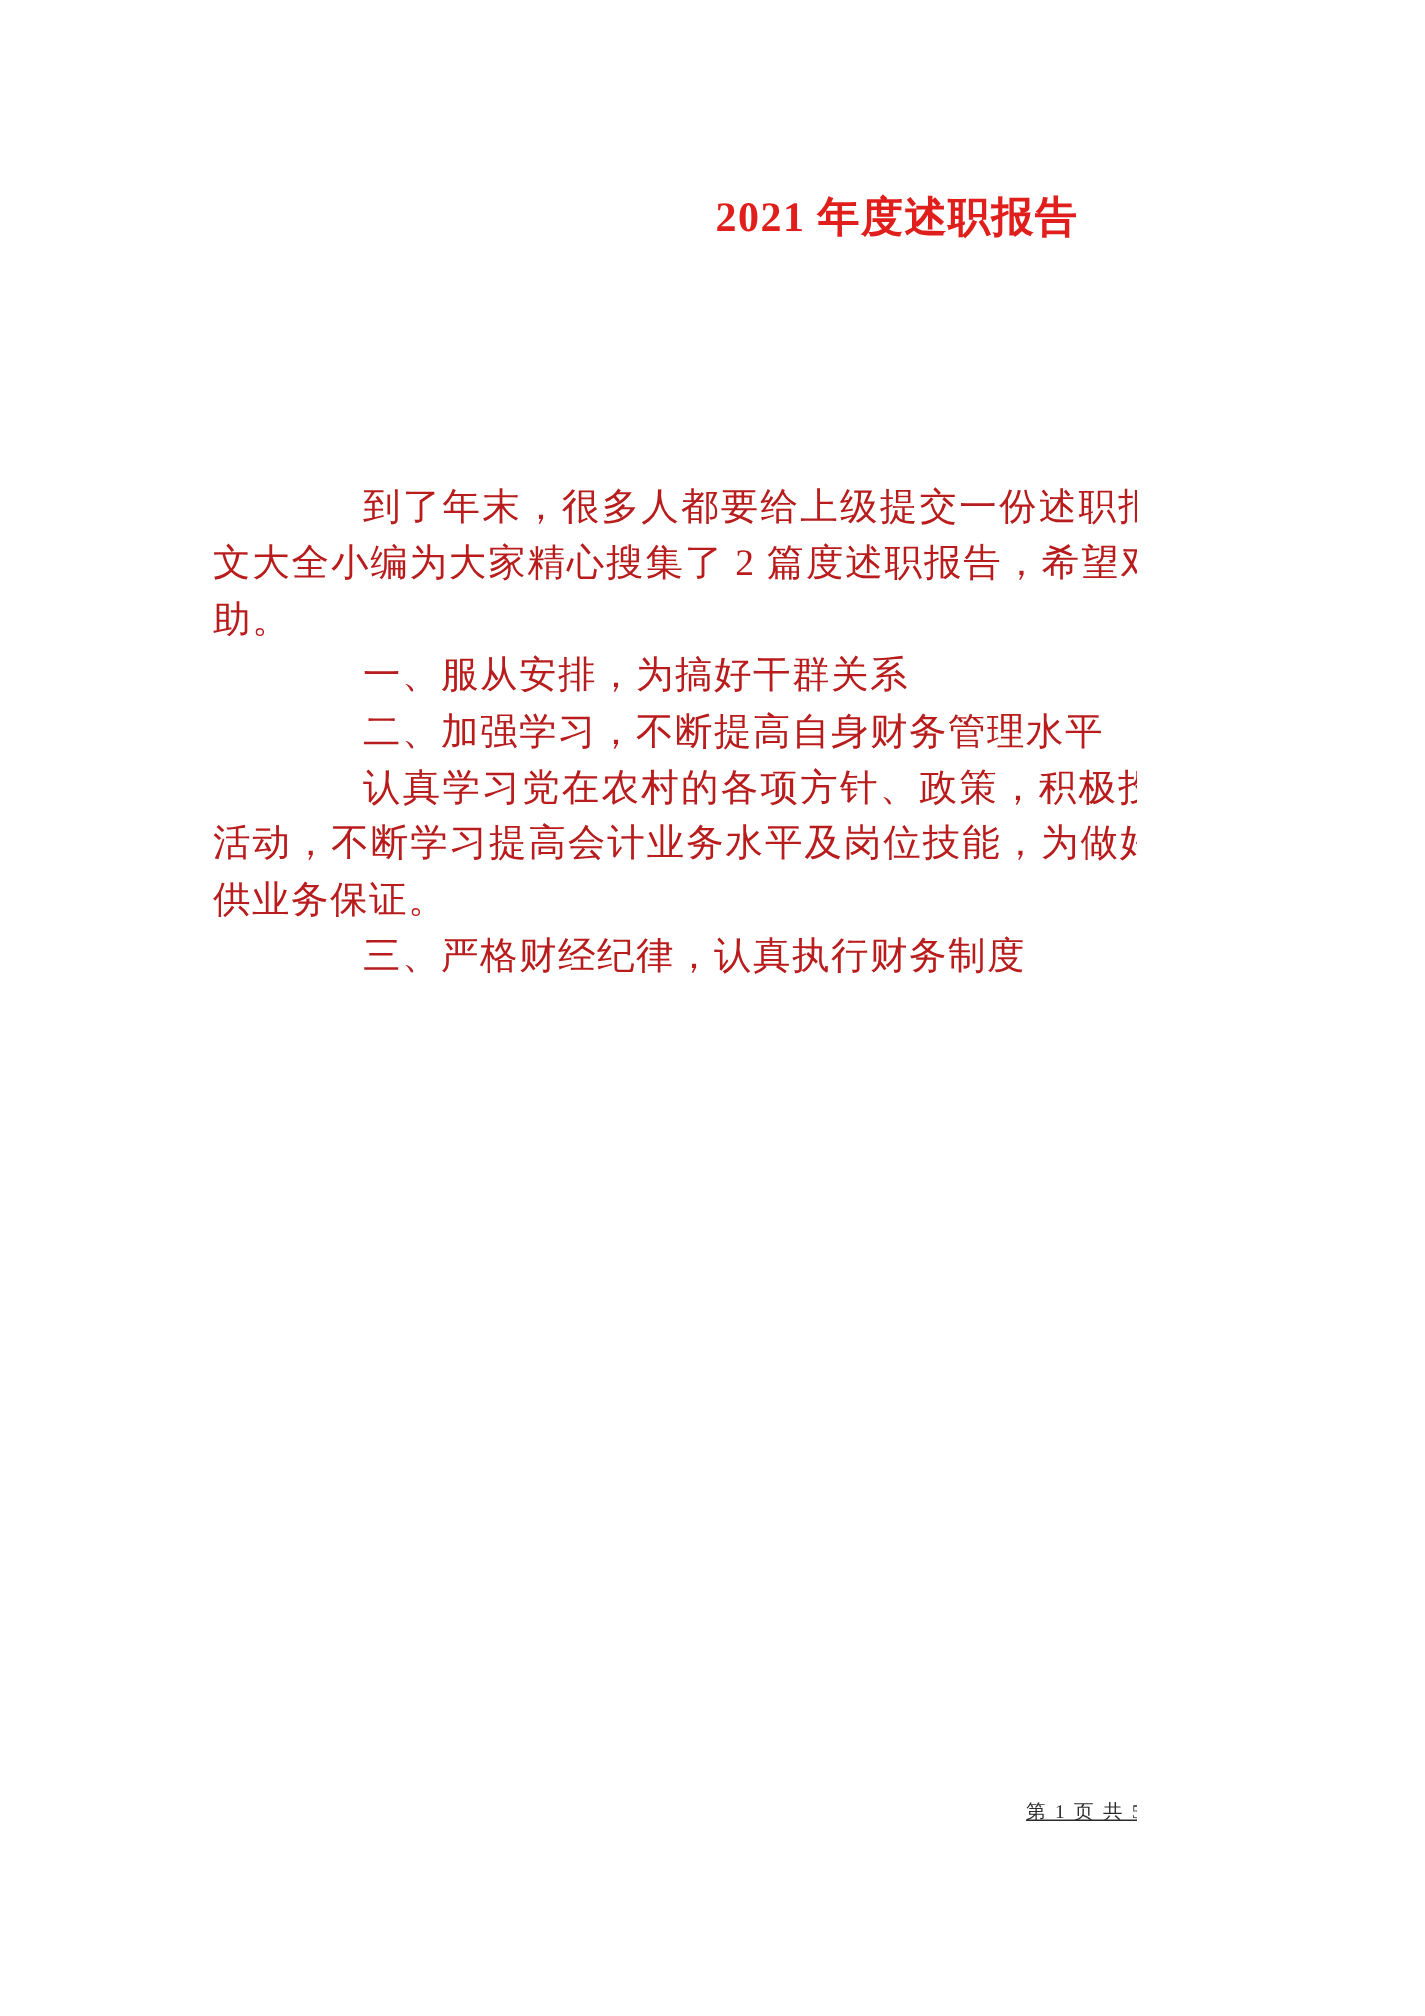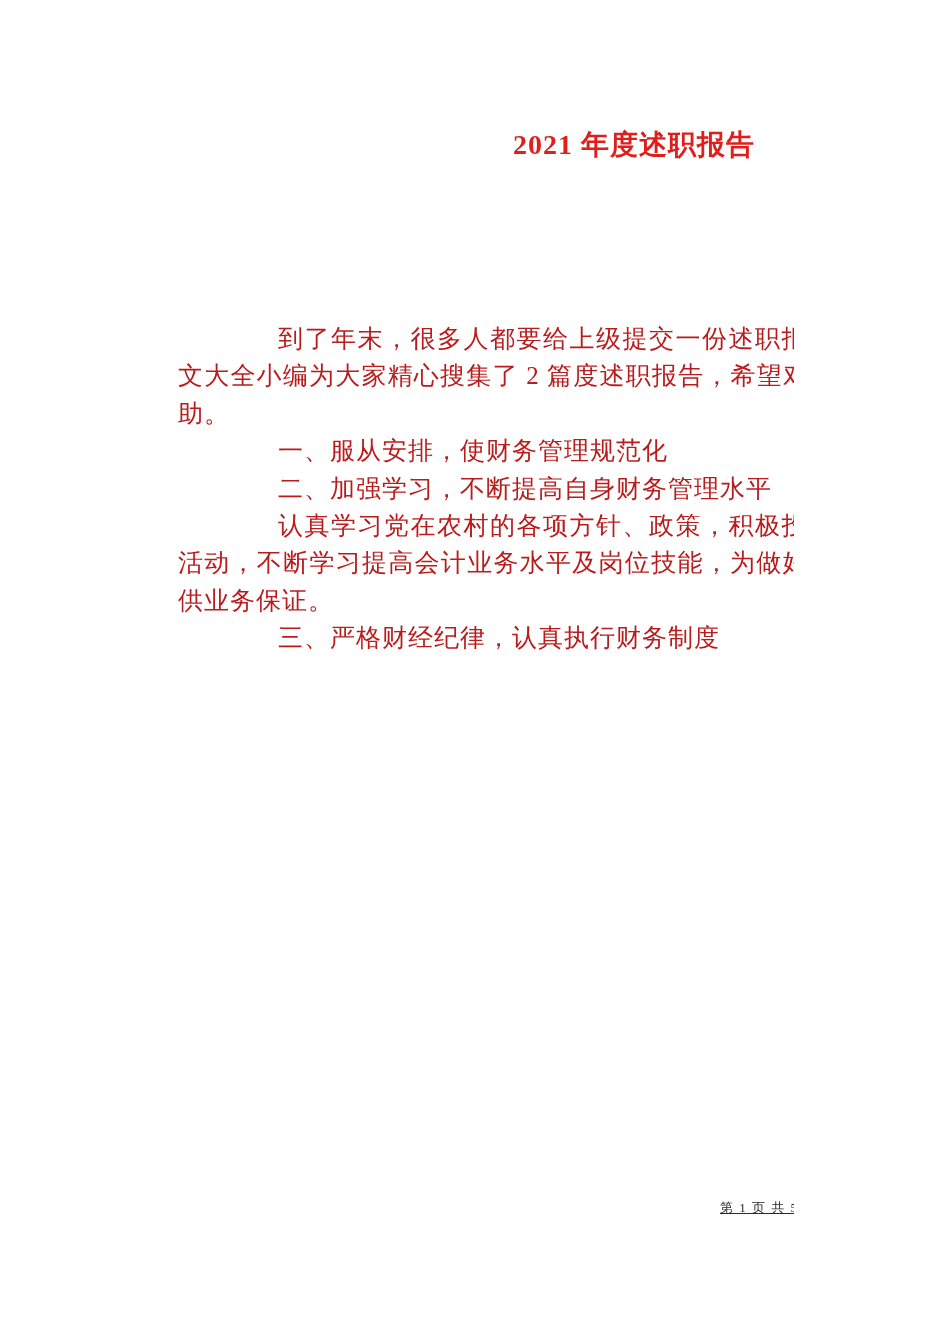--- a/index.html
+++ b/index.html
@@ -7,21 +7,20 @@
     padding: 0;
     background: #ffffff;
   }
   .page {
     position: relative;
     width: 758px;
     height: 1344px;
     background: #ffffff;
     overflow: hidden;
     font-family: "Liberation Serif", "DejaVu Serif", serif;
-    margin-left: 36px;
   }
   .doc-title {
     position: absolute;
     left: 477px;
     top: 126px;
     margin: 0;
     font-size: 28px;
     font-weight: 700;
     letter-spacing: 1px;
     white-space: nowrap;
@@ -57,21 +56,21 @@
 </style>
 </head>
 <body>
 
 <div class="page" style="background: rgb(255, 255, 255);">
 
   <h1 class="doc-title" style="color: rgb(224, 31, 28);">2021 年度述职报告</h1>
 
   <div class="doc-body" style="color: #b91c1c;">
       <p>到了年末，很多人都要给上级提交一份述职报告。下面范文大全小编为大家精心搜集了 2 篇度述职报告，希望对大家有所帮助。</p>
-      <p>一、服从安排，使财务管理规范化</p>
+      <p>一、服从安排，为搞好干群关系</p>
       <p>二、加强学习，不断提高自身财务管理水平</p>
       <p>认真学习党在农村的各项方针、政策，积极投入创先争优活动，不断学习提高会计业务水平及岗位技能，为做好会计工作提供业务保证。</p>
       <p>三、严格财经纪律，认真执行财务制度</p>
     </div>
 
   <div class="page-footer">第 1 页 共 5 页</div>
 
 </div>
 
 </body></html>

